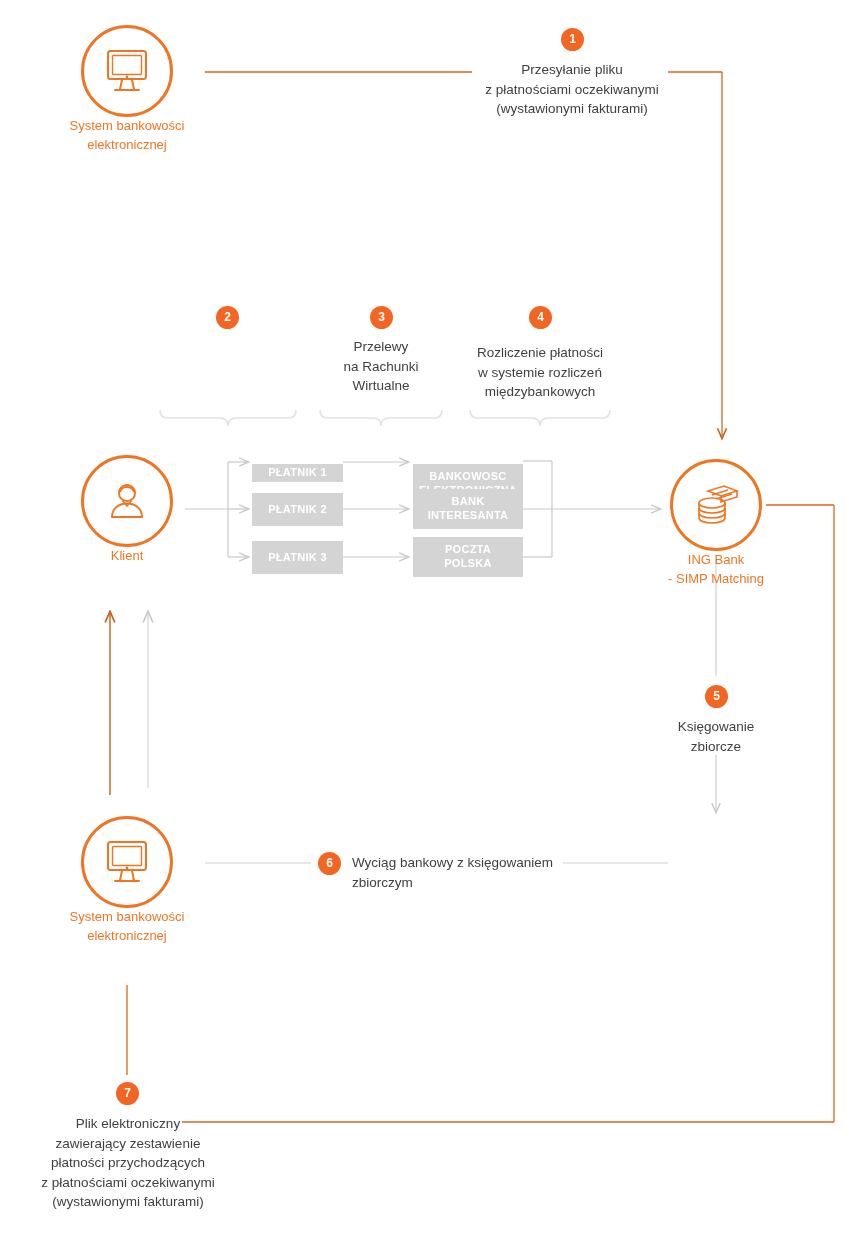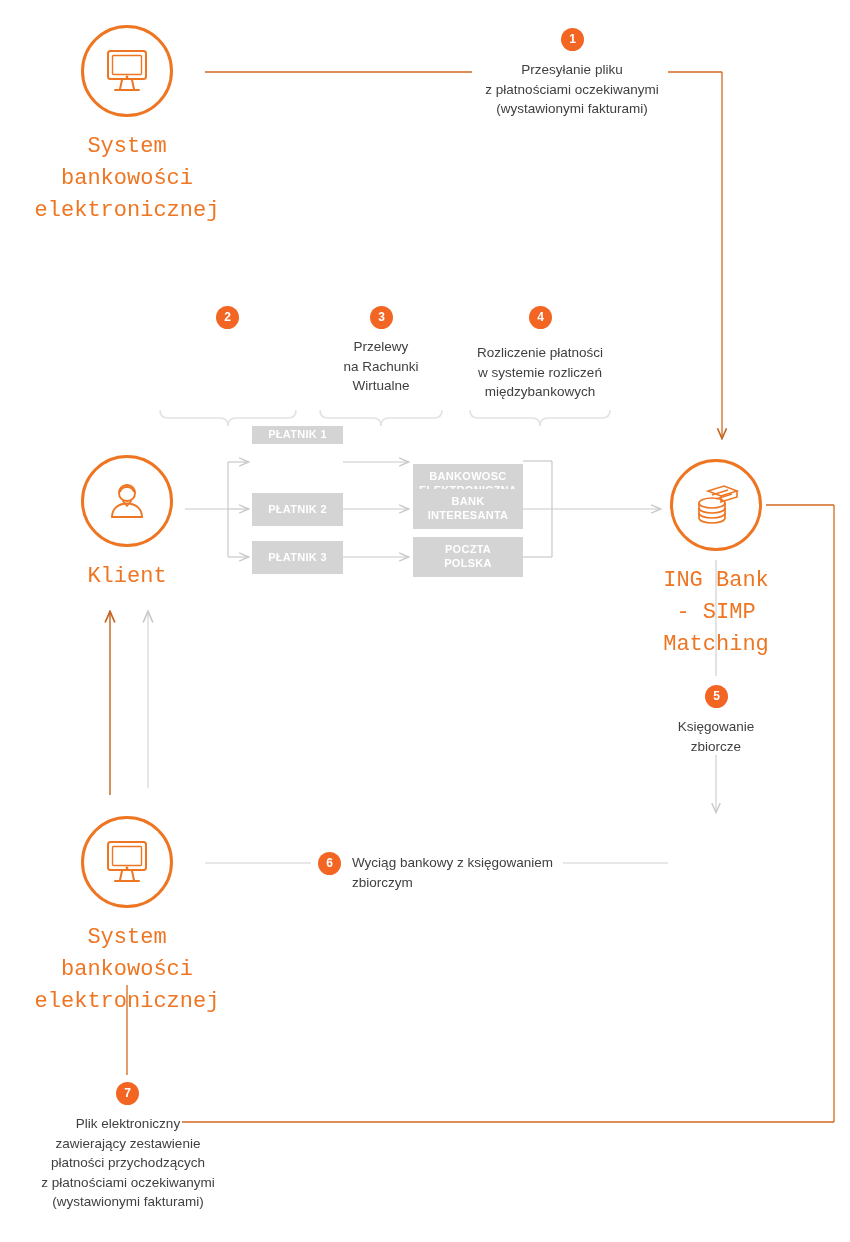--- a/index.html
+++ b/index.html
@@ -29,27 +29,25 @@
     width: 92px; height: 92px;
     border-radius: 50%;
     border: 3px solid #EE7623;
     display: flex;
     align-items: center;
     justify-content: center;
     background: #fff;
     margin: 0 auto;
   }
   .node-label {
-    margin-top: 14px;
     color: #EE7623;
-    font-size: 22px;
+    font-size: 13px;
     line-height: 1.45;
     font-weight: 400;
     white-space: pre-line;
-    font-family: Liberation Mono, monospace;
   }
   .step-badge {
     position: absolute;
     width: 23px; height: 23px;
     border-radius: 50%;
     background: #F26522;
     color: #fff;
     font-size: 12px;
     line-height: 23px;
     text-align: center;
@@ -204,21 +202,21 @@
         <circle cx="27" cy="30" r="1.4" fill="#EE7623"></circle>
         <path d="M22,33 L20,42 M32,33 L34,42" stroke="#EE7623" stroke-width="2" fill="none" stroke-linecap="round"></path>
         <line x1="15" y1="43" x2="39" y2="43" stroke="#EE7623" stroke-width="2" stroke-linecap="round"></line>
       </svg>
     </div>
     <div class="node-label">System bankowości
 elektronicznej</div>
   </div>
 
 
-  <div class="gbox" style="left:252px; top:426px; width:91px; height:18px;">PŁATNIK 1</div>
+  <div class="gbox" style="left:252px; top:464px; width:91px; height:18px;">PŁATNIK 1</div>
   <div class="gbox" style="left:252px; top:493px; width:91px; height:33px;">PŁATNIK 2</div>
   <div class="gbox" style="left:252px; top:541px; width:91px; height:33px;">PŁATNIK 3</div>
 
   <div class="gbox" style="left:413px; top:442px; width:110px; height:40px;margin-top:22px;">BANKOWOSC
 ELEKTRONICZNA</div>
   <div class="gbox" style="left:413px; top:489px; width:110px; height:40px;">BANK
 INTERESANTA</div>
   <div class="gbox" style="left:413px; top:537px; width:110px; height:40px;">POCZTA
 POLSKA</div>
 

